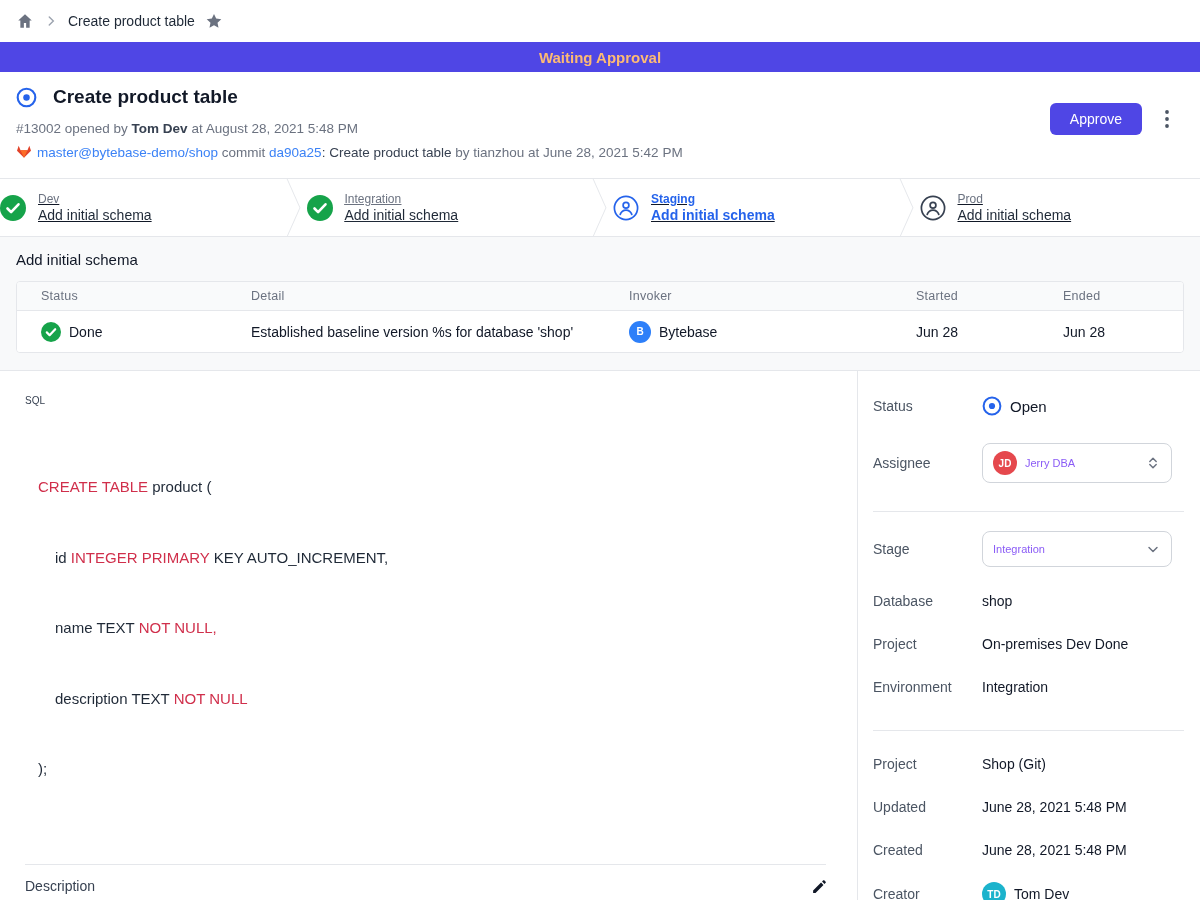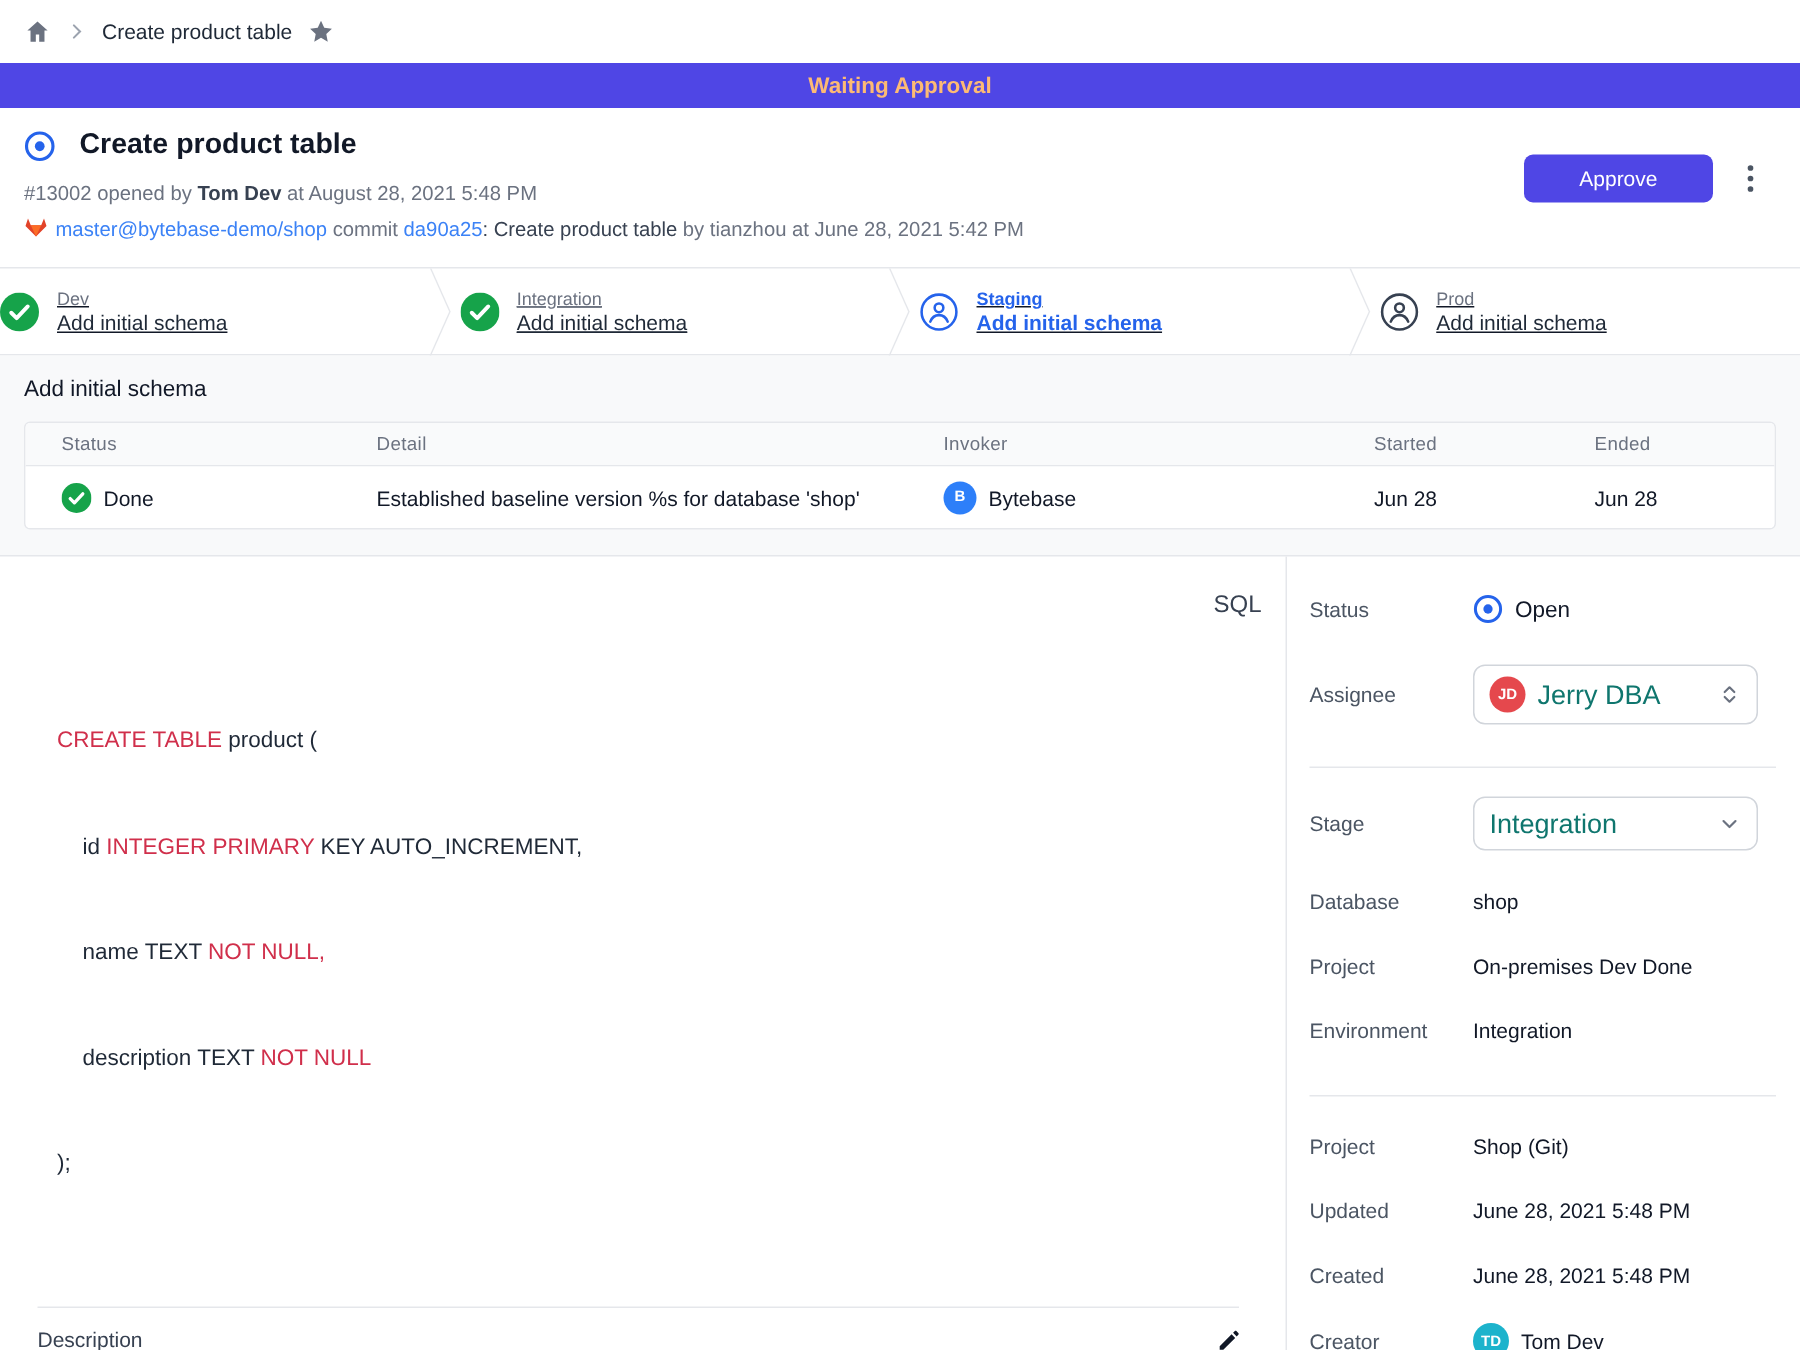--- a/index.html
+++ b/index.html
@@ -22,21 +22,21 @@
   .titleblock { flex:1; }
   .titlerow { display:flex; align-items:center; gap:16px; }
   .titlerow .statusicon { width:21px; height:21px; }
   h1.title { font-size:19px; font-weight:700; color:#111827; }
   .meta { margin-top:13px; font-size:13.5px; color:#6b7280; white-space:pre-wrap; margin-left:0; }
   .meta .dark { color:#374151; font-weight:600; }
   .gitline { margin-top:8px; font-size:13.5px; color:#6b7280; display:flex; align-items:center; gap:5px; white-space:pre-wrap; }
   .gitline .link { color:#3b82f6; cursor:pointer; }
   .gitline .msg { color:#374151; }
   .headactions { display:flex; align-items:flex-start; gap:16px; padding-top:17px; }
-  .approve { background:#4f46e5; color:#fff; border:none; border-radius:6px; height:32px; padding:0 37px; font-size:14px; font-weight:500; font-family:inherit; cursor:pointer; }
+  .approve { background:#4f46e5; color:#fff; border:none; border-radius:6px; height:32px; padding:0 20px; font-size:14px; font-weight:500; font-family:inherit; cursor:pointer; }
   .kebab { width:18px; height:22px; margin-top:5px; cursor:pointer; }
 
   
   .pipeline { height:59px; border-top:1px solid #e5e7eb; border-bottom:1px solid #e5e7eb; display:flex; align-items:stretch; }
   .stage { flex:1; display:flex; align-items:center; gap:12px; cursor:pointer;text-decoration:underline; }
   .stage .sicon { width:26px; height:26px; flex:none; }
   .stage .stext { display:flex; flex-direction:column; gap:1px; }
   .stage .env { font-size:12px; color:#6b7280; }
   .stage .task { font-size:14px; color:#1f2937; }
   .stage.underlined .env, .stage.underlined .task { text-decoration:underline; }
@@ -58,41 +58,41 @@
   .tc.c3 { width:287px; flex:none; } .tc.c4 { width:147px; flex:none; } .tc.c5 { flex:1; }
   .checkicon20 { width:20px; height:20px; flex:none; }
   .avatar { border-radius:50%; color:#fff; font-weight:700; display:flex; align-items:center; justify-content:center; flex:none; }
   .av22 { width:22px; height:22px; font-size:10px; background:#2d7ff9; }
   .av24 { width:24px; height:24px; font-size:10px; }
   .av-red { background:#e5484d; } .av-teal { background:#1cb3cc; }
 
   
   .content { flex:1; display:flex; border-top:1px solid #e5e7eb; min-height:0; }
   .main { width:858px; flex:none; border-right:1px solid #e5e7eb; padding:24px 16px 0 25px; position:relative; overflow:hidden; }
-  .sql-label { font-size:16px; color:#374151;text-align:right; }
+  .sql-label { font-size:10px; color:#374151; }
   .code { margin-top:22px; font-size:15px; line-height:23.5px; color:#1f2937; white-space:pre-wrap; margin-left:13px; }
   .code .ind { padding-left:17px; }
   .kw { color:#d02f4b; }
   .divider { height:1px; background:#e5e7eb; margin-right:15px; }
   .main .divider1 { margin-top:36px; }
   .descrow { margin-top:13px; display:flex; align-items:center; justify-content:space-between; padding-right:13px; }
   .desc-label { font-size:14px; color:#374151; }
   .pencil { width:17px; height:17px; cursor:pointer; }
 
   
   .sidebar { flex:1; padding:24px 16px 0 15px; }
   .srow { display:flex; align-items:center; }
   .srow .slabel { width:109px; flex:none; font-size:14px; color:#4b5563; }
   .srow .sval { font-size:14px; color:#111827; font-weight:500; display:flex; align-items:center; gap:8px; }
   .row-status { height:22px; }
   .openicon { width:20px; height:20px; }
   .open-text { font-size:15px; font-weight:400; color:#111827; }
   .row-assignee { margin-top:26px; }
   .selectbox { width:190px; height:40px; border:1px solid #d1d5db; border-radius:8px; background:#fff; display:flex; align-items:center; gap:8px; padding:0 10px 0 10px; cursor:pointer; }
-  .selectbox .grow { flex:1; font-size:18px; color:#0f766e; }
+  .selectbox .grow { flex:1; font-size:11px; color:#8b5cf6; }
   .selectbox svg { width:16px; height:16px; flex:none; }
   .sdivider { height:1px; background:#e5e7eb; margin:28px 0 0 0; }
   .row-stage { margin-top:19px; }
   .selectbox.h36 { height:36px; }
   .srow.gap24 { margin-top:24px; height:20px; }
   .srow.gap23 { margin-top:23px; height:20px; }
   .sdivider2 { height:1px; background:#e5e7eb; margin-top:33px; }
   .row-creator { margin-top:21px; height:26px; }
 </style>
 </head>

